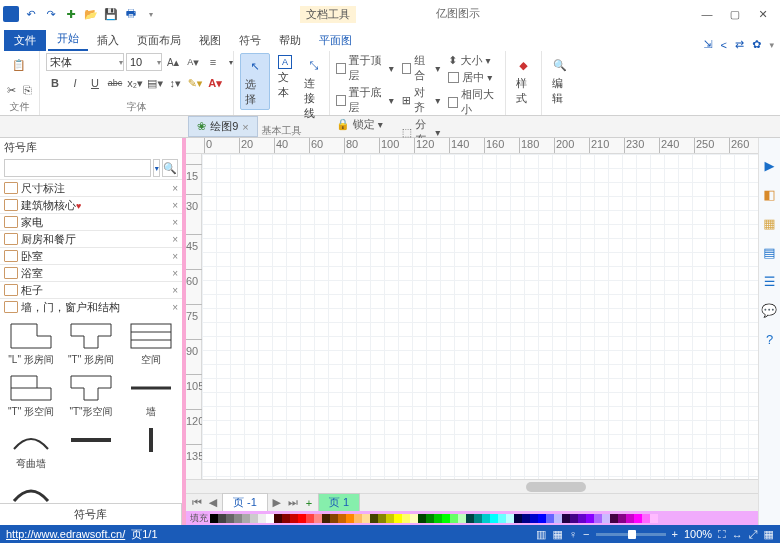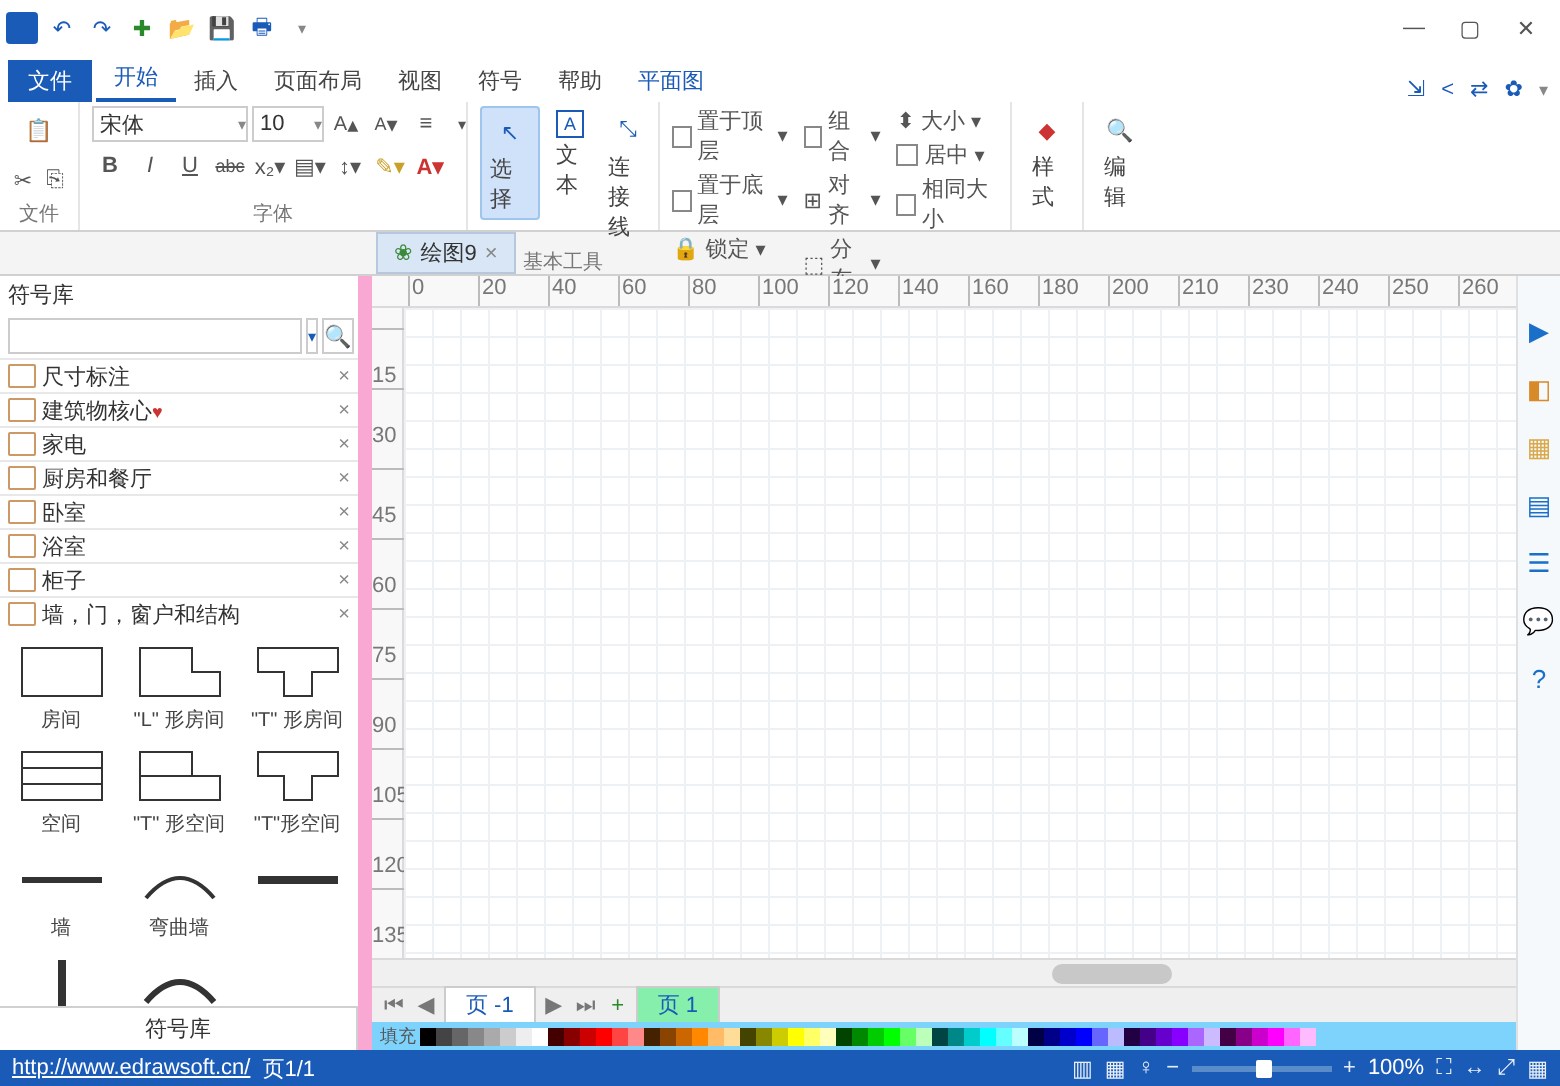--- a/index.html
+++ b/index.html
@@ -31,21 +31,21 @@
 .size-select { width: 36px; height: 18px; border: 1px solid #ccc; font-size: 11px; padding-left: 3px; display: flex; align-items: center; }
 .icon-btn { width: 18px; height: 18px; display: flex; align-items: center; justify-content: center; color: #555; cursor: pointer; }
 .icon-btn.sm { width: 14px; }
 .arrange-col { display: flex; flex-direction: column; gap: 2px; }
 .arrange-item { display: flex; align-items: center; gap: 3px; color: #555; cursor: pointer; font-size: 10px; }
 .arrange-item .sq { width: 11px; height: 11px; border: 1px solid #888; }
 .doc-tabs { height: 22px; background: #f4f4f4; border-bottom: 1px solid #d0d0d0; display: flex; align-items: center; padding-left: 188px; }
 .doc-tab { background: #d8e6f5; padding: 2px 8px; display: flex; align-items: center; gap: 4px; border: 1px solid #b8c8dc; font-size: 10px; }
 .doc-tab .plant { color: #3a8a3a; }
 .main { display: flex; height: 387px; }
-.sidebar { width: 186px; border-right: 7px solid #f9a8d4; display: flex; flex-direction: column; background: #fff; }
+.sidebar { width: 186px; border-right: 4px solid #f9a8d4; display: flex; flex-direction: column; background: #fff; }
 .sidebar-title { padding: 2px 4px; color: #333; font-size: 11px; }
 .sidebar-search { display: flex; padding: 2px 4px; gap: 2px; }
 .sidebar-search input { flex: 1; height: 18px; border: 1px solid #ccc; padding-left: 3px; font-size: 11px; }
 .sidebar-search .sbtn { width: 18px; height: 18px; border: 1px solid #ccc; display: flex; align-items: center; justify-content: center; color: #1a5bb8; }
 .cat-item { display: flex; align-items: center; padding: 1px 4px; border-top: 1px solid #e8e8e8; height: 17px; cursor: pointer; }
 .cat-item .cicon { width: 14px; height: 12px; margin-right: 3px; background: #fff; border: 1px solid #c96; border-radius: 1px; }
 .cat-item .heart { color: #c33; font-size: 9px; }
 .cat-item .cclose { margin-left: auto; color: #888; font-size: 10px; }
 .shapes-area { flex: 1; overflow: hidden; padding: 4px 2px; }
 .shapes-grid { display: grid; grid-template-columns: repeat(3, 1fr); gap: 2px; }
@@ -53,28 +53,28 @@
 .shape-cell.sel { background: #b8cce8; border: 1px solid #8fb4dd; }
 .shape-thumb { width: 44px; height: 30px; display: flex; align-items: center; justify-content: center; }
 .shape-label { font-size: 10px; color: #444; text-align: center; }
 .sidebar-bottom-tabs { display: flex; border-top: 1px solid #d0d0d0; }
 .sidebar-bottom-tabs .sbt { flex: 1; text-align: center; padding: 3px 0; border-right: 1px solid #d0d0d0; cursor: pointer; }
 .canvas-wrap { flex: 1; display: flex; flex-direction: column; position: relative; }
 .ruler-h { height: 16px; background: #f8f8f8; border-bottom: 1px solid #dadada; position: relative; overflow: hidden; font-size: 9px; color: #777; }
 .ruler-h .tick { position: absolute; top: 0; border-left: 1px solid #bbb; height: 16px; padding-left: 1px; }
 .canvas-body { flex: 1; display: flex; overflow: hidden; }
 .ruler-v { width: 16px; background: #f8f8f8; border-right: 1px solid #dadada; position: relative; font-size: 9px; color: #777; }
-.ruler-v .vtick { position: absolute; left: 0; border-top: 1px solid #bbb; width: 16px; padding-top: 17px; writing-mode: horizontal-tb; }
+.ruler-v .vtick { position: absolute; left: 0; border-top: 1px solid #bbb; width: 16px; padding-top: 5px; writing-mode: horizontal-tb; }
 .canvas { flex: 1; position: relative; background: #fff; background-image: linear-gradient(#eef1f4 1px, transparent 1px), linear-gradient(90deg, #eef1f4 1px, transparent 1px); background-size: 14px 14px; }
 .scroll-h { height: 14px; background: #f0f0f0; border-top: 1px solid #dadada; position: relative; }
 .scroll-h .thumb { position: absolute; left: 340px; top: 2px; width: 60px; height: 10px; background: #c8c8c8; border-radius: 5px; }
 .page-tabs { height: 18px; background: #efefef; display: flex; align-items: center; gap: 2px; padding-left: 4px; border-top: 1px solid #dadada; font-size: 10px; }
 .page-tabs .nav-btn { width: 14px; text-align: center; color: #777; cursor: pointer; }
 .page-tabs .pg { background: #fff; padding: 1px 10px; border: 1px solid #ccc; color: #1a5bb8; }
-.color-bar { height: 14px; display: flex; align-items: center; padding-left: 4px; gap: 0; background: #7dd3fc; text-align: right; }
+.color-bar { height: 14px; display: flex; align-items: center; padding-left: 4px; gap: 0; background: #f0abfc; text-align: right; }
 .color-bar .clabel { font-size: 9px; color: #555; margin-right: 2px; }
 .color-cell { width: 8px; height: 9px; }
 .right-panel { width: 22px; background: #f6f9fc; border-left: 1px solid #e0e0e0; display: flex; flex-direction: column; align-items: center; gap: 14px; padding-top: 20px; }
 .right-panel span { color: #1a6fc9; cursor: pointer; font-size: 13px; }
 .status { height: 18px; background: #1a5bb8; color: #fff; display: flex; align-items: center; padding: 0 6px; font-size: 10px; gap: 6px; }
 .status .sp { flex: 1; }
 .status .zoom-track { width: 70px; height: 3px; background: #5a8cc9; position: relative; }
 .status .zoom-thumb { position: absolute; left: 32px; top: -3px; width: 8px; height: 9px; background: #fff; border-radius: 1px; }
 .status .vbtn { cursor: pointer; opacity: .9; }
 svg { pointer-events: none; }
@@ -87,20 +87,24 @@
     <span class="qat-icon">
         <span class="app-icon"></span>
       </span>
     <span class="qat-icon">↶</span>
     <span class="qat-icon">↷</span>
     <span class="qat-icon" style="color:#2a8a2a">✚</span>
     <span class="qat-icon">📂</span>
     <span class="qat-icon">💾</span>
     <span class="qat-icon">🖶</span>
     <span class="qat-icon" style="font-size:8px;color:#888">▾</span>
+  </div>
+  <div class="title-center">
+    <span class="title-doctools">文档工具</span>
+    <span>亿图图示</span>
   </div>
   <div class="win-controls">
     <span>—</span>
     <span>▢</span>
     <span>✕</span>
   </div>
 </div>
 
 <div class="ribbon-tabs">
   <div class="file-tab">文件</div>
@@ -271,28 +275,20 @@
           <span class="cclose">×</span>
         </div>
         <div class="cat-item">
           <span class="cicon"></span>
           <span>墙，门，窗户和结构</span>
           <span class="cclose">×</span>
         </div>
       </div>
     <div class="shapes-area">
       <div class="shapes-grid" id="shapes-grid">
-          <div class="shape-cell">
-            <div class="shape-thumb">
-              <svg width="42" height="26">
-                <rect x="1" y="1" width="40" height="24" fill="none" stroke="#333"></rect>
-              </svg>
-            </div>
-            <div class="shape-label">房间</div>
-          </div>
           <div class="shape-cell">
             <div class="shape-thumb">
               <svg width="42" height="26">
                 <path d="M1 1h26v12h14v12H1z" fill="none" stroke="#333"></path>
               </svg>
             </div>
             <div class="shape-label">"L" 形房间</div>
           </div>
           <div class="shape-cell">
             <div class="shape-thumb">

